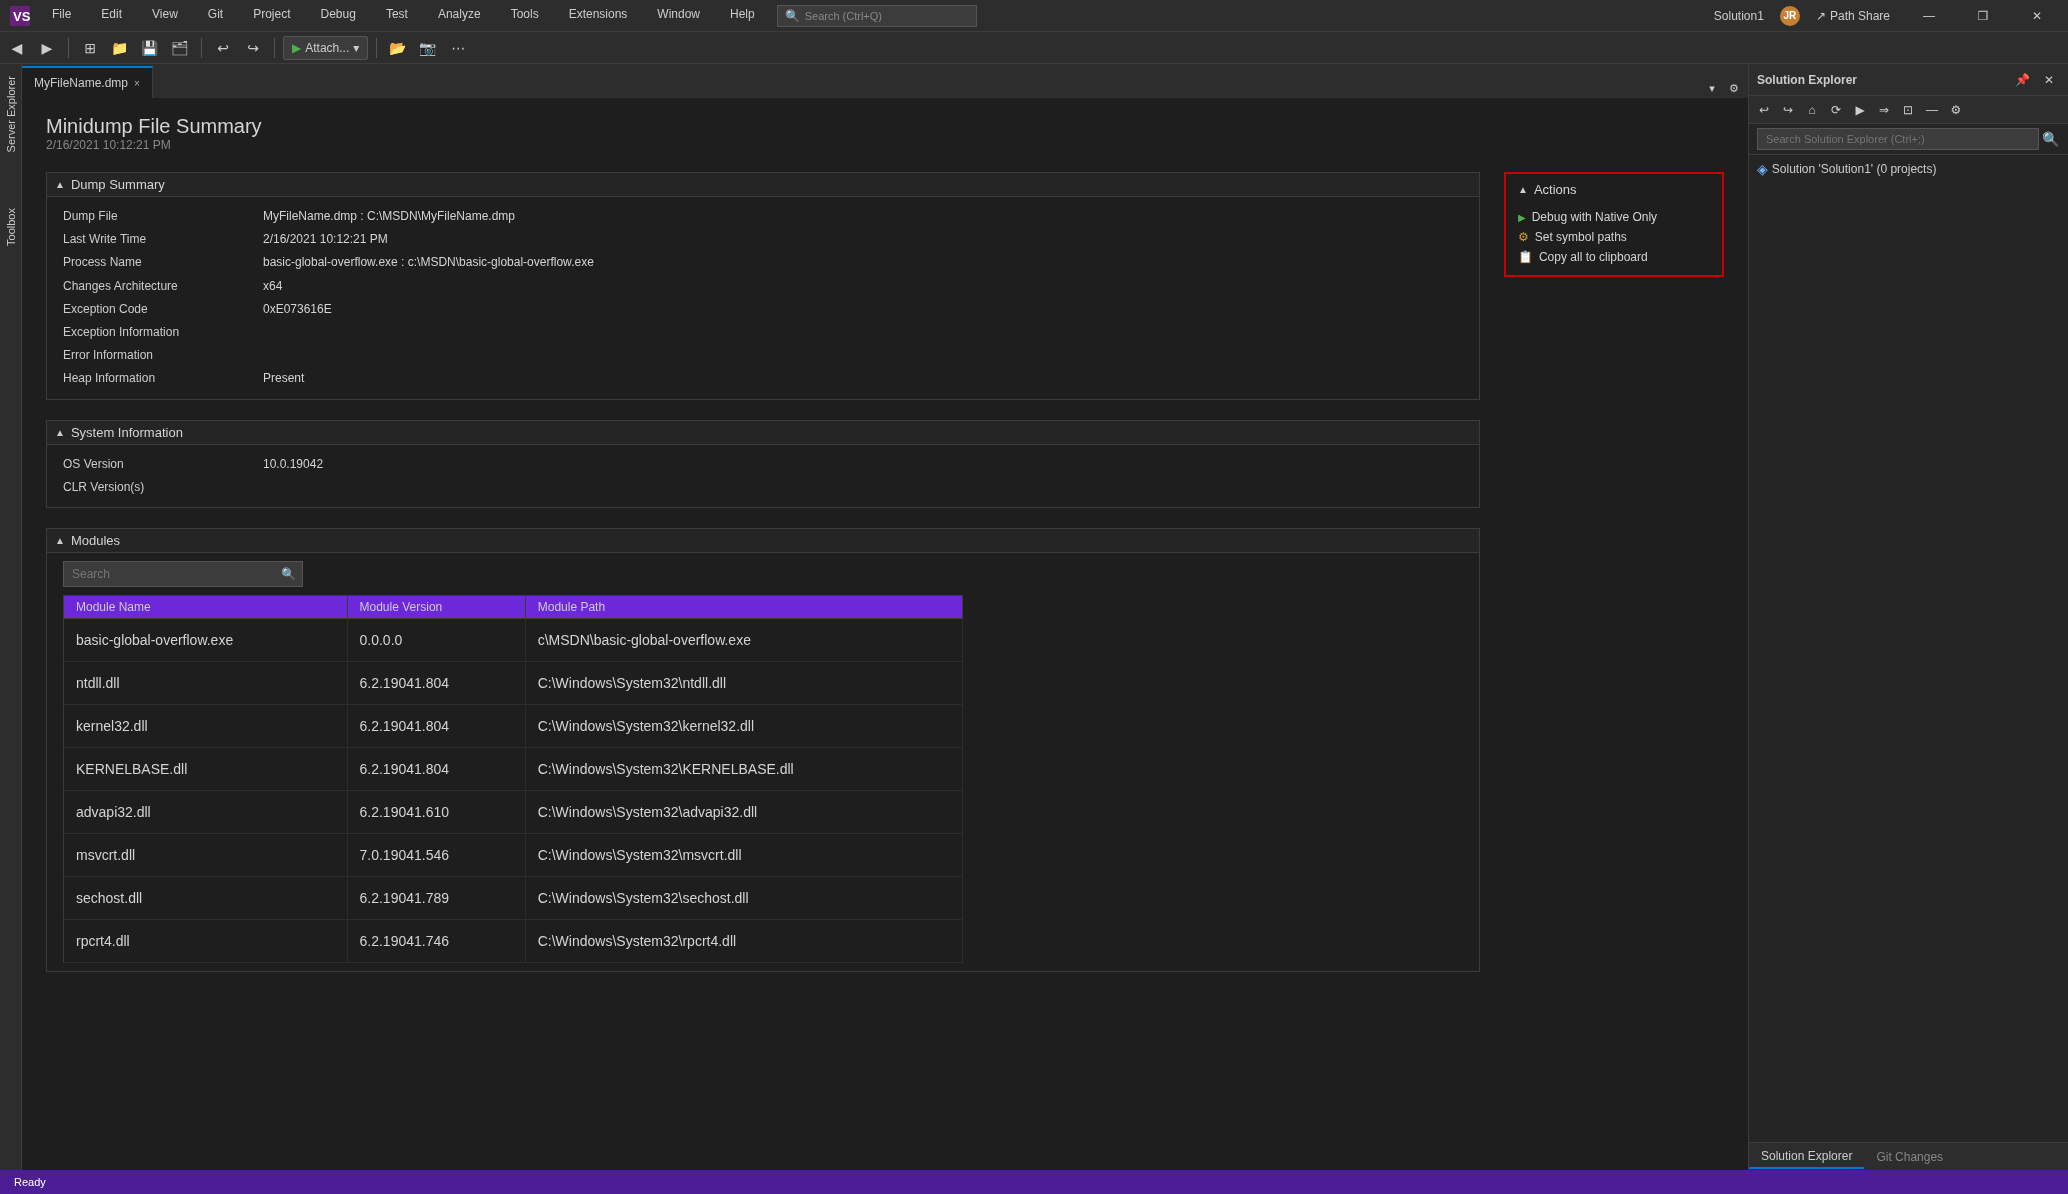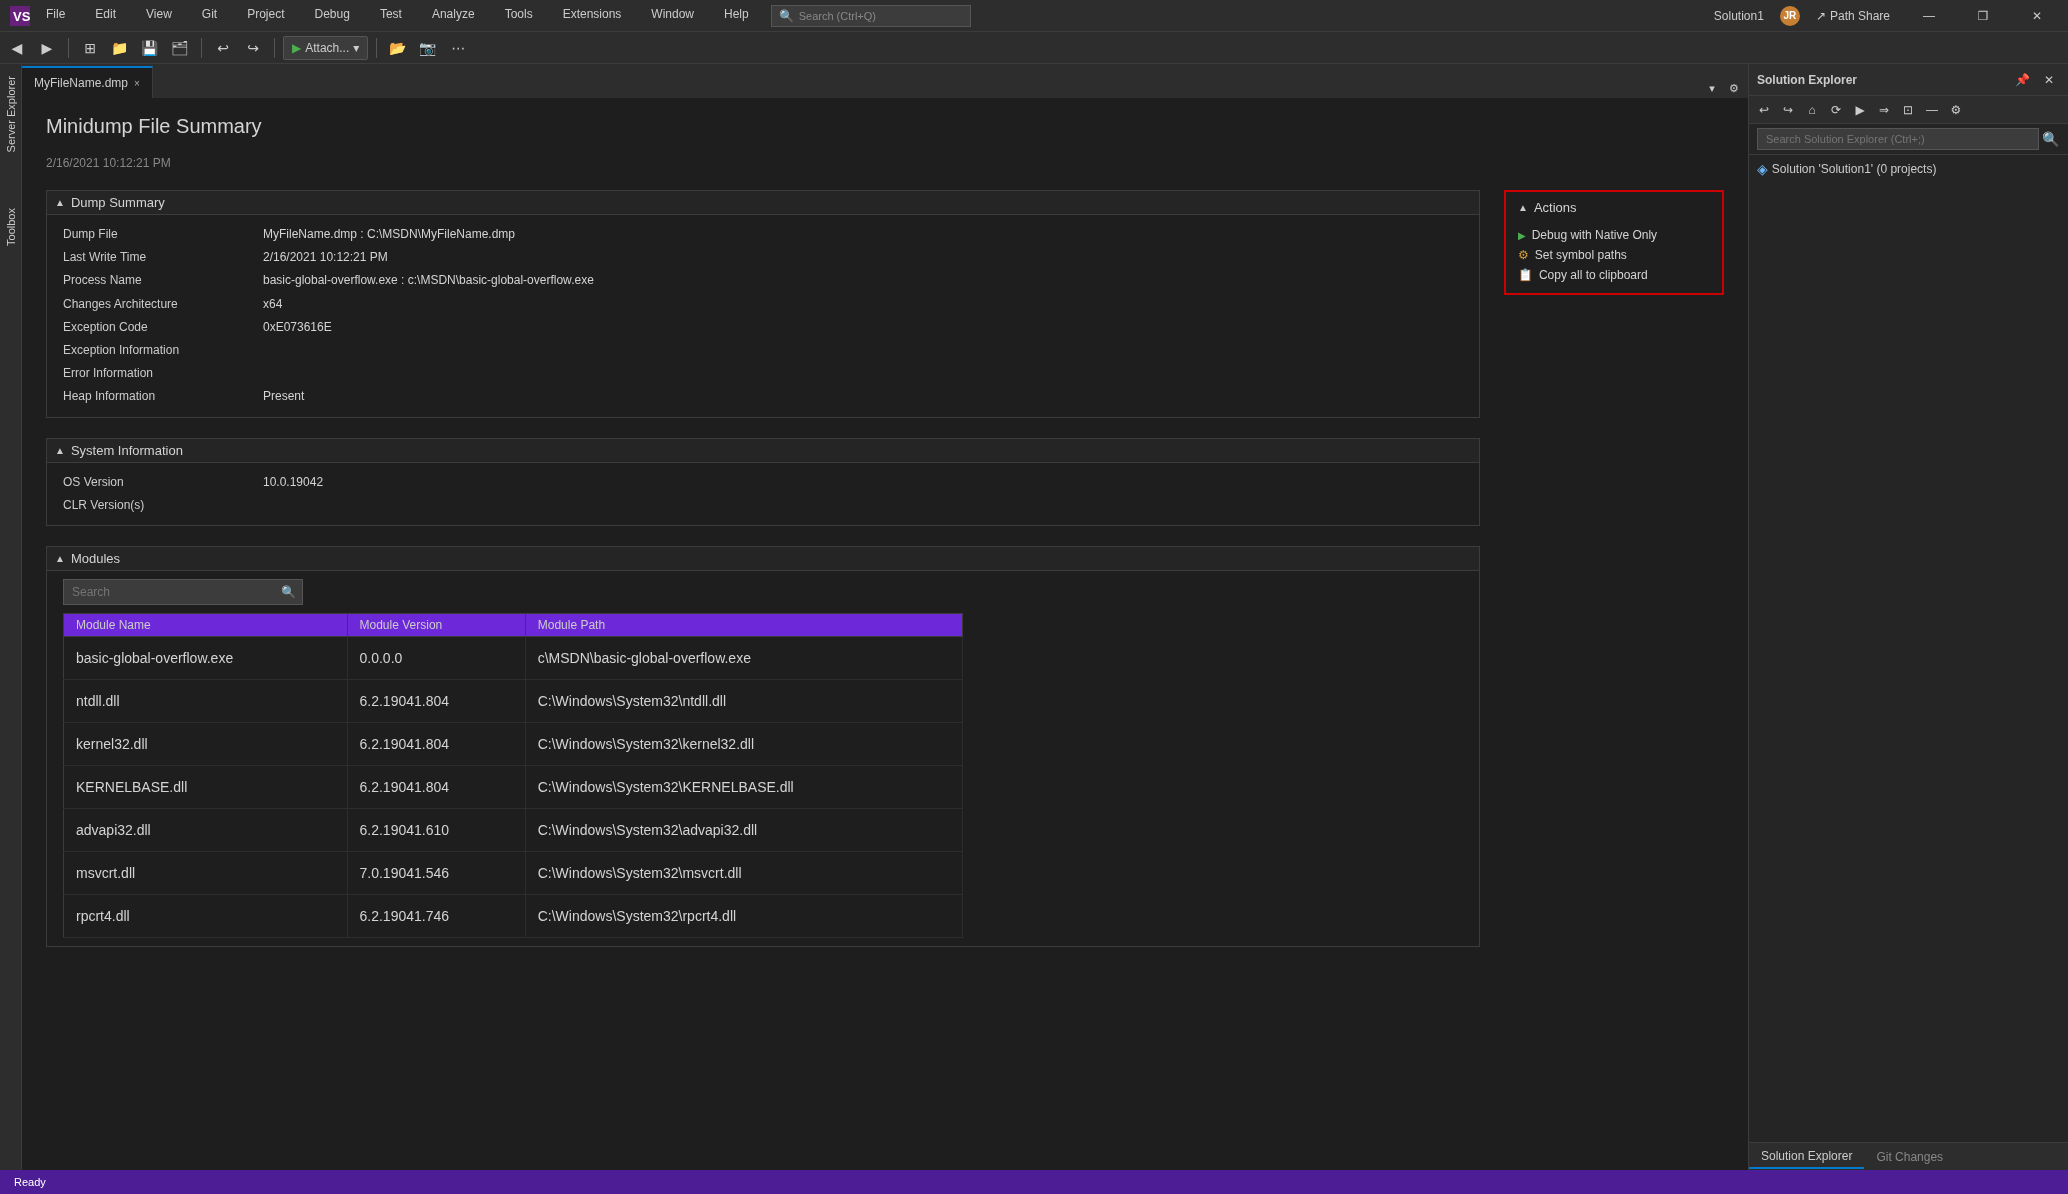--- a/index.html
+++ b/index.html
@@ -18,21 +18,21 @@
       height: 32px;
       background: #2d2d2d;
       display: flex;
       align-items: center;
       padding: 0 8px;
       border-bottom: 1px solid #3c3c3c;
     }
     .vs-logo {
       width: 24px;
       height: 24px;
-      margin-right: 6px;
+      margin-right: 12px;
       display: flex;
       align-items: center;
       justify-content: center;
     }
     .menu-bar {
       display: flex;
       gap: 14px;
       flex: 1;
     }
     .menu-item {
@@ -220,21 +220,21 @@
 
     .dump-content {
       flex: 1;
       padding: 16px 24px;
     }
 
     .page-title {
       font-size: 20px;
       font-weight: 400;
       color: #d4d4d4;
-      margin-bottom: 18px;
+      margin-bottom: 0;
     }
     .page-subtitle {
       font-size: 12px;
       color: #888;
       margin-bottom: 20px;
     }
 
     
     .section {
       margin-bottom: 20px;
@@ -654,20 +654,25 @@
                         <td>advapi32.dll</td>
                         <td>6.2.19041.610</td>
                         <td>C:\Windows\System32\advapi32.dll</td>
                       </tr>
                       <tr>
                         <td>msvcrt.dll</td>
                         <td>7.0.19041.546</td>
                         <td>C:\Windows\System32\msvcrt.dll</td>
                       </tr>
                       <tr>
+                        <td>sechost.dll</td>
+                        <td>6.2.19041.789</td>
+                        <td>C:\Windows\System32\sechost.dll</td>
+                      </tr>
+                      <tr>
                         <td>rpcrt4.dll</td>
                         <td>6.2.19041.746</td>
                         <td>C:\Windows\System32\rpcrt4.dll</td>
                       </tr>
                     </tbody>
                 </table>
               </div>
             </div>
 
           </div>

